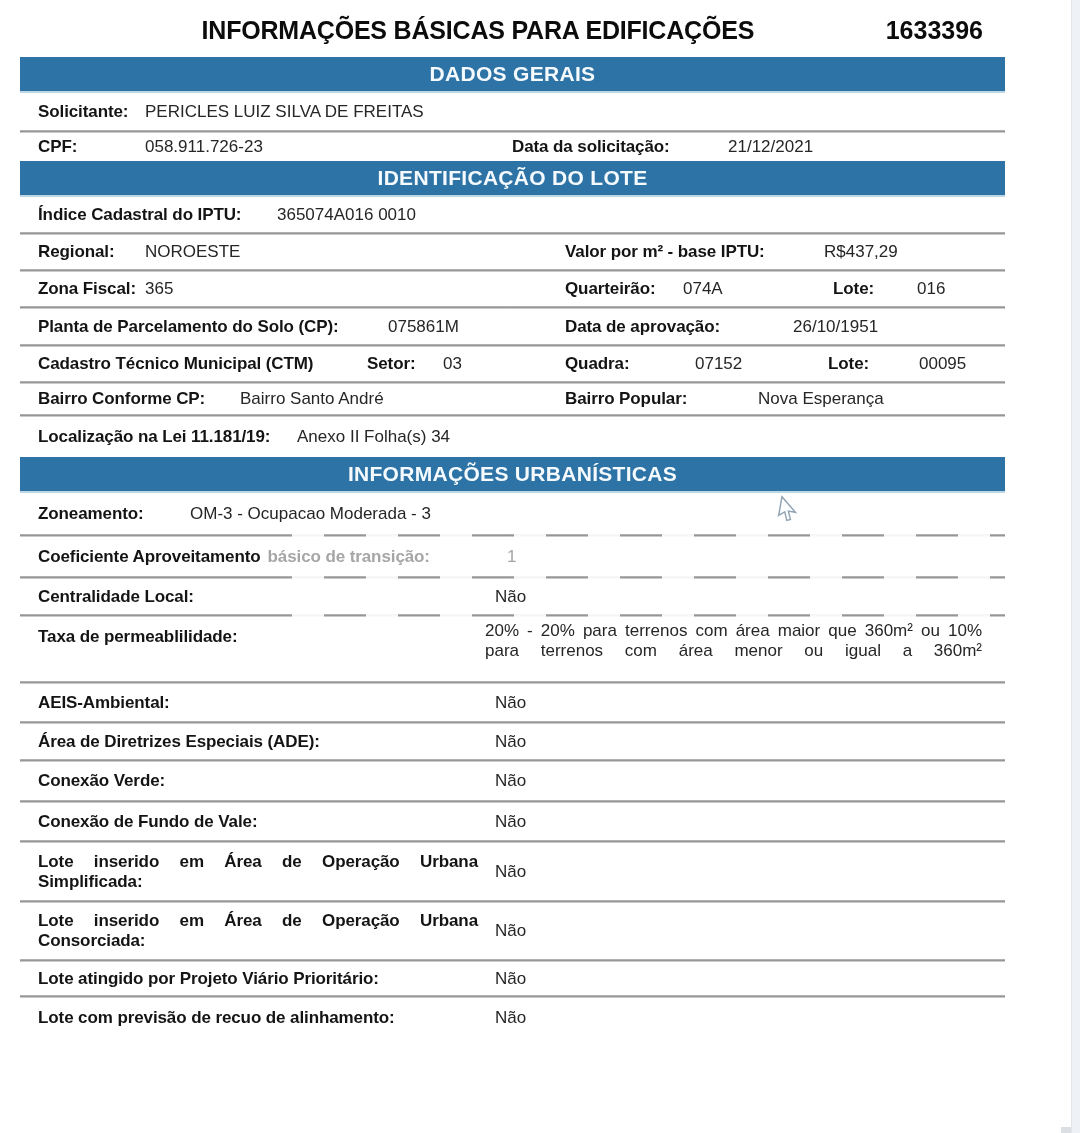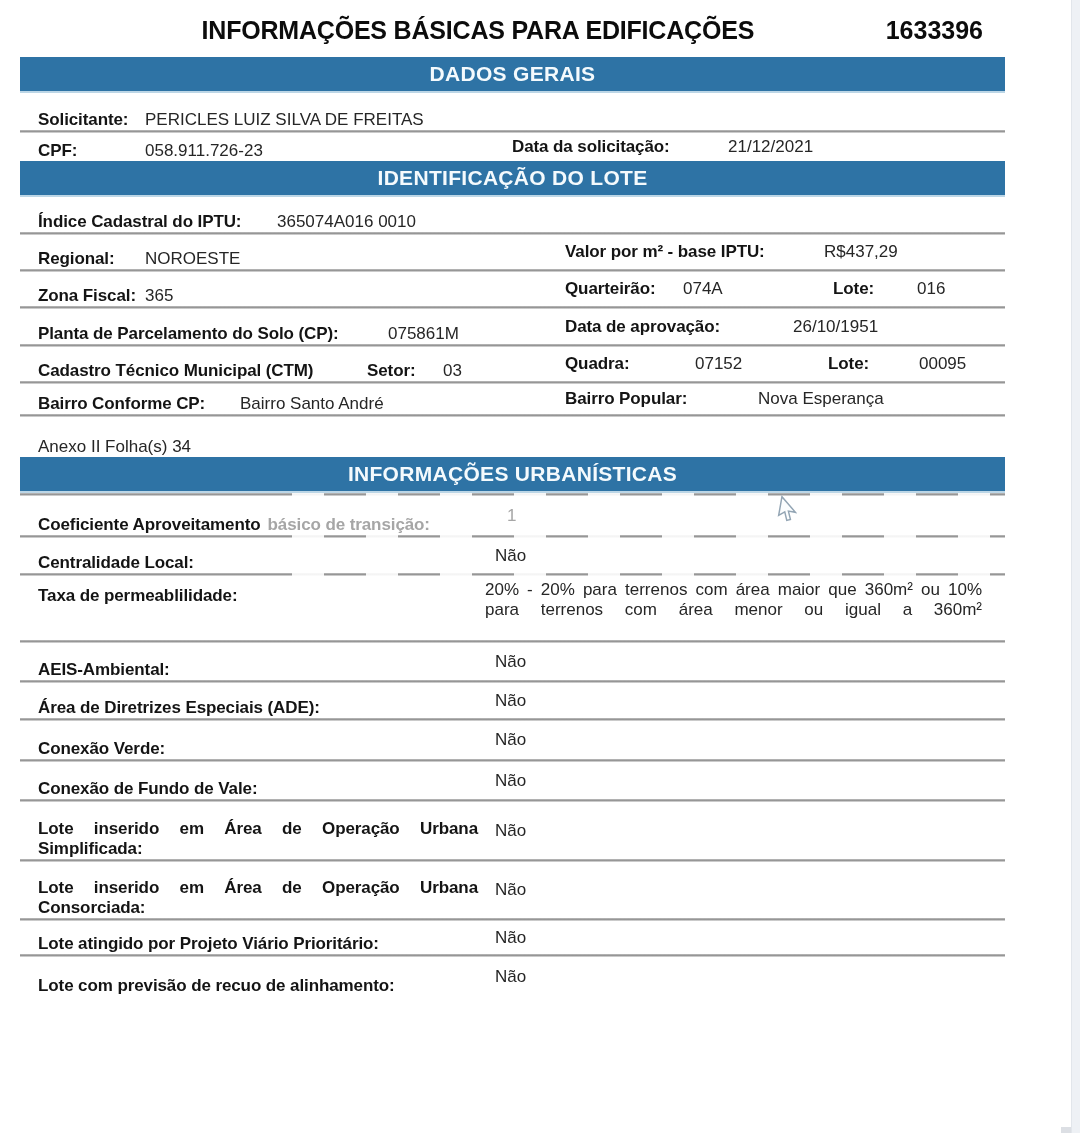--- a/index.html
+++ b/index.html
@@ -13,21 +13,21 @@
              color:#0c0c0c;letter-spacing:-0.2px;white-space:nowrap;}
   .doc-number{font-size:25px;font-weight:bold;color:#0c0c0c;margin-right:22px;}
 
   
   .banner{height:34px;line-height:34px;margin-top:9px;background:var(--banner-blue,#2E73A5);
           border-bottom:2px solid #bcd6e6;text-align:center;color:#f4fafd;
           font-size:21px;font-weight:bold;letter-spacing:0.3px;}
   .banner.tight{margin-top:0;}
 
   
-  .row{position:relative;display:flex;align-items:flex-end;padding-left:18px;box-sizing:border-box;}
+  .row{position:relative;display:flex;align-items:center;padding-left:18px;box-sizing:border-box;}
   .row.top{align-items:flex-start;padding-top:4px;}
   .sep{position:relative;height:3px;background:linear-gradient(to bottom,#c6c6c6 0%,#8d8d8d 45%,#a9a9a9 60%,#e3e3e3 100%);}
   .sep.patchy::after{content:"";position:absolute;left:230px;right:0;top:0;bottom:0;
           background:repeating-linear-gradient(90deg,rgba(255,255,255,0) 0 42px,rgba(255,255,255,0.9) 42px 74px);}
 
   .lbl{font-weight:bold;color:#141414;font-size:17px;display:inline-block;letter-spacing:-0.1px;}
   .val{color:#262626;font-size:17px;display:inline-block;}
   .faded{color:var(--faded-color,#a6a6a6);}
   .col2{position:absolute;left:545px;top:50%;transform:translateY(-50%);display:flex;align-items:baseline;white-space:nowrap;gap:23px;}
   .col2.cpfpos{left:492px;}
@@ -126,25 +126,30 @@
       <span class="lbl" style="min-width:202px">Bairro Conforme CP:</span>
       <span class="val">Bairro Santo André</span>
       <span class="col2">
         <span class="lbl" style="min-width:170px">Bairro Popular:</span>
         <span class="val">Nova Esperança</span>
       </span>
     </div>
     <div class="sep"></div>
 
     <div class="row" style="height:40px">
+      <span class="lbl" style="min-width:259px">Localização na Lei 11.181/19:</span>
       <span class="val">Anexo II Folha(s) 34</span>
     </div>
 
     <div class="banner tight">INFORMAÇÕES URBANÍSTICAS</div>
 
+    <div class="row" style="height:41px">
+      <span class="lbl" style="min-width:152px">Zoneamento:</span>
+      <span class="val">OM-3 - Ocupacao Moderada - 3</span>
+    </div>
     <div class="sep patchy"></div>
 
     <div class="row" style="height:39px">
       <span class="lbl">Coeficiente Aproveitamento</span>
       <span class="lbl faded" style="margin-left:7px">básico de transição:</span>
       <span class="val val3 faded" style="left:487px">1</span>
     </div>
     <div class="sep patchy"></div>
 
     <div class="row" style="height:35px">

